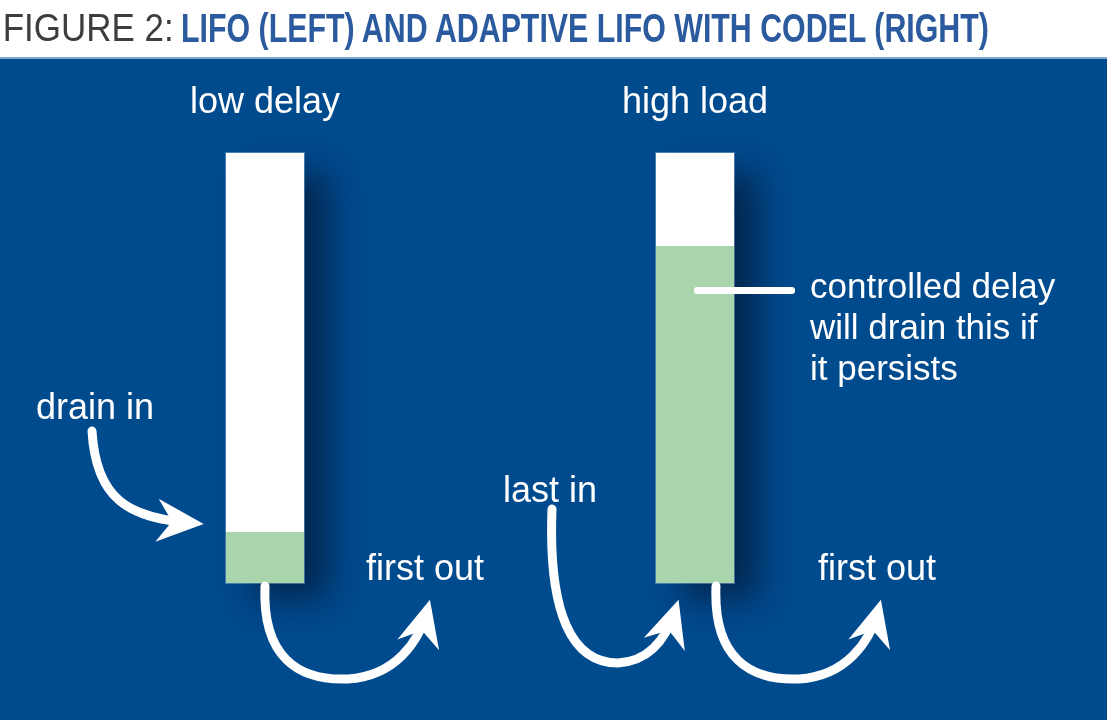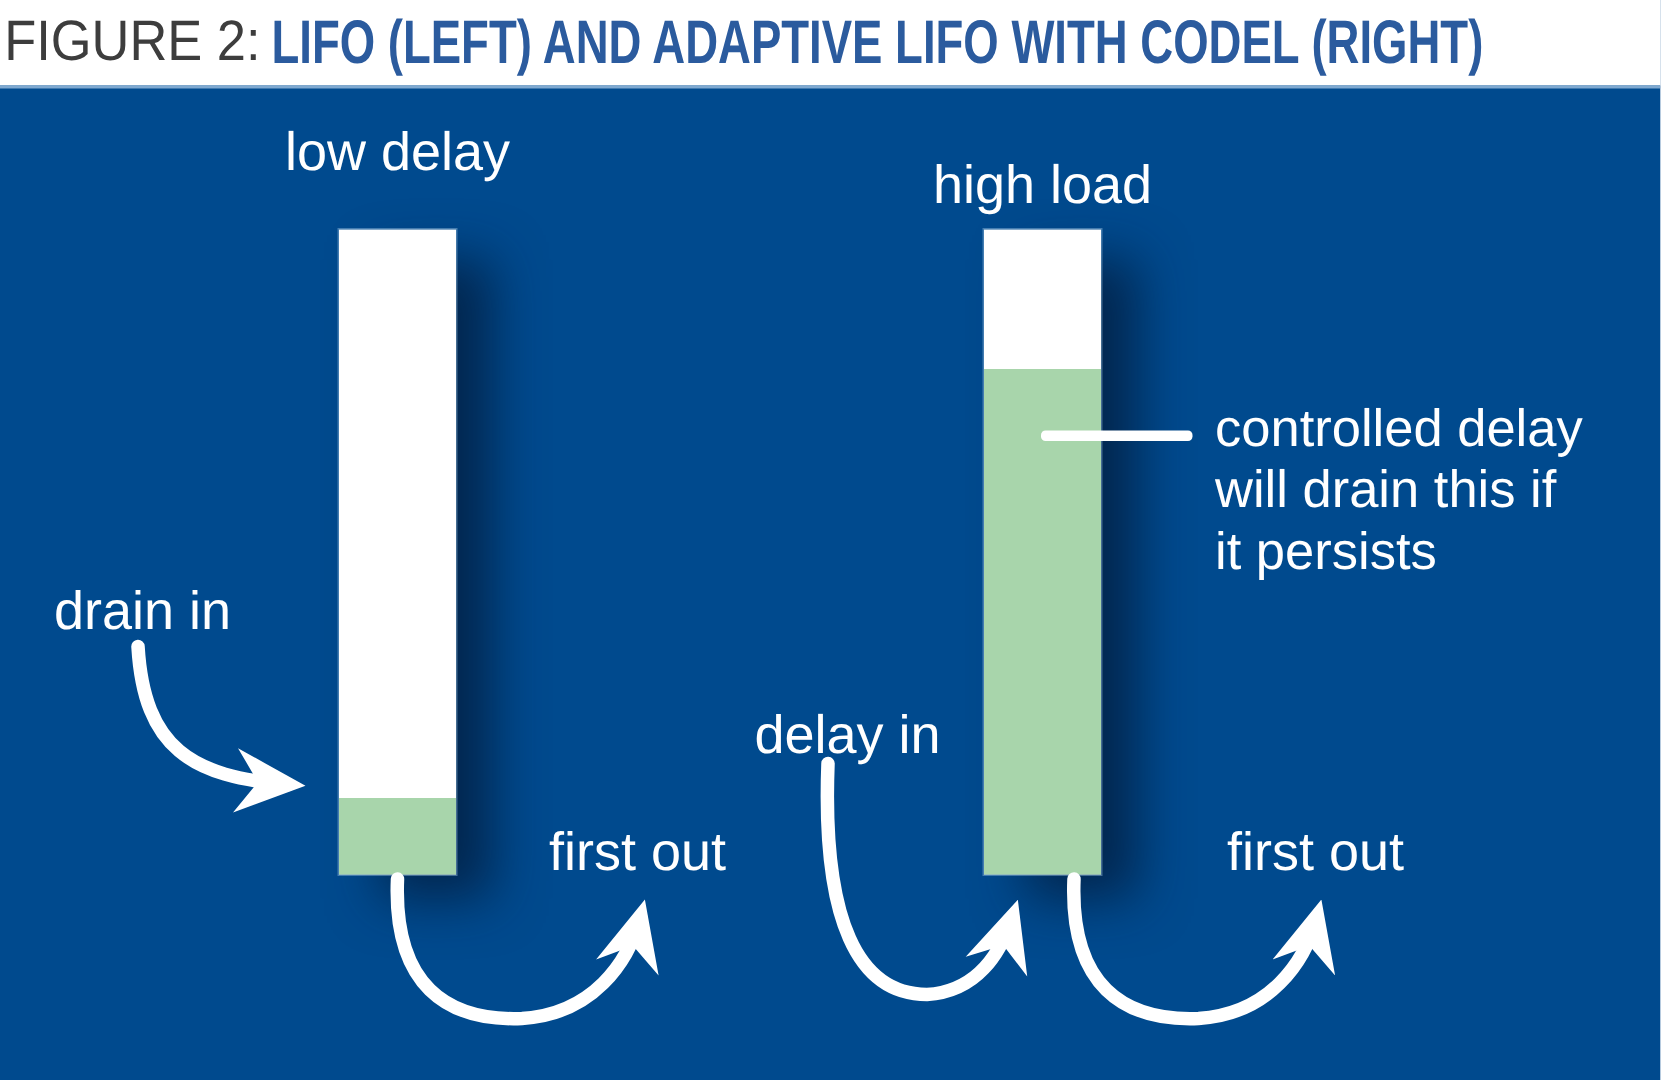--- a/index.html
+++ b/index.html
@@ -39,21 +39,21 @@
   .bar-left{left:226px;top:94px;}
   .bar-left .packets{height:51px;}
   .bar-right{left:656px;top:94px;}
   .bar-right .packets{height:337px;}
   
   .lbl{
     position:absolute;color:#ffffff;font-size:36px;line-height:40px;
     font-weight:400;
   }
   .lbl-low{left:180px;top:22px;width:170px;text-align:center;}
-  .lbl-high{left:605px;top:22px;width:180px;text-align:center;margin-top:22px;}
+  .lbl-high{left:605px;top:22px;width:180px;text-align:center;}
   .lbl-first-in{left:36px;top:328px;}
   .lbl-first-out-left{left:366px;top:489px;}
   .lbl-last-in{left:503px;top:411px;}
   .lbl-first-out-right{left:818px;top:489px;}
   .annotation{
     position:absolute;left:810px;top:206px;width:300px;
     color:#ffffff;font-size:35px;line-height:41px;
   }
   .callout-line{
     position:absolute;left:694px;top:228px;width:101px;height:7px;
@@ -78,21 +78,21 @@
     <div class="queue-bar bar-left">
       <div class="packets"></div>
     </div>
     <div class="lbl lbl-first-in">drain in</div>
     <div class="lbl lbl-first-out-left">first out</div>
 
     <div class="lbl lbl-high">high load</div>
     <div class="queue-bar bar-right">
       <div class="packets"></div>
     </div>
-    <div class="lbl lbl-last-in">delay in</div>
+    <div class="lbl lbl-last-in">last in</div>
     <div class="lbl lbl-first-out-right">first out</div>
 
     <div class="callout-line"></div>
     <div class="annotation">
       <div>controlled delay</div>
       <div>will drain this if</div>
       <div>it persists</div>
     </div>
 
     <svg class="arrows" viewBox="0 0 1107 663" xmlns="http://www.w3.org/2000/svg">

